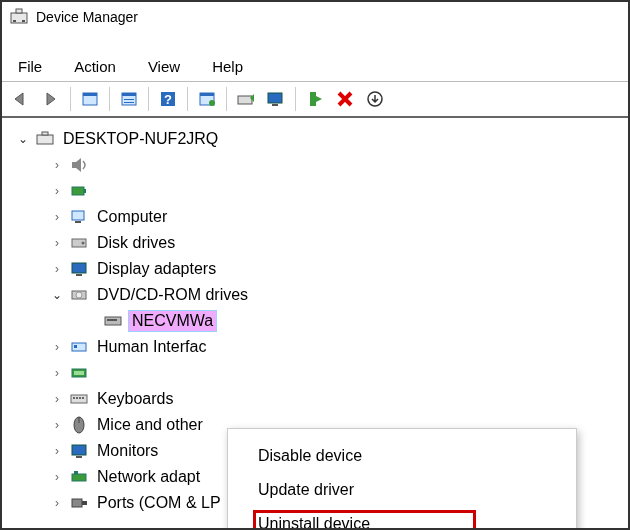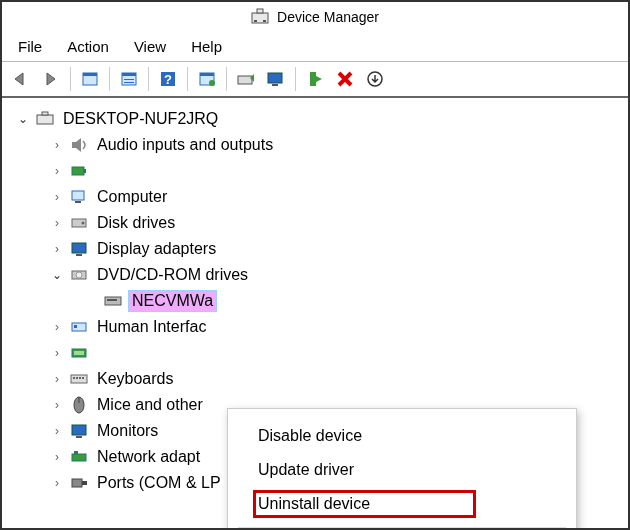--- a/index.html
+++ b/index.html
@@ -1,20 +1,20 @@
 <!DOCTYPE html>
 <html><head>
 <meta charset="utf-8">
 <style>
 *{box-sizing:border-box;margin:0;padding:0;font-family:"Segoe UI",Tahoma,sans-serif;}
 body{width:630px;height:530px;background:#fff;border:2px solid #333;overflow:hidden;}
-.titlebar{display:flex;align-items:center;padding:6px 8px;font-size:14px;justify-content:center;}
+.titlebar{display:flex;align-items:center;padding:6px 8px;font-size:14px;}
 .titlebar .dm-icon{width:18px;height:18px;margin-right:8px;display:inline-block;position:relative;}
 .titlebar .dm-icon svg{width:18px;height:18px;}
-.menubar{display:flex;gap:5px;padding:2px 6px;font-size:15px;}
+.menubar{display:flex;gap:12px;padding:2px 6px;font-size:15px;margin-top:20px;}
 .menubar .menu-item{padding:4px 10px;cursor:default;}
 .toolbar-sep{border-top:1px solid #bbb;}
 .toolbar{display:flex;align-items:center;height:36px;padding:0 4px;border-bottom:2px solid #666;}
 .toolbar-btn{width:30px;height:28px;display:flex;align-items:center;justify-content:center;cursor:default;}
 .toolbar .vsep{width:1px;height:24px;background:#ccc;margin:0 4px;}
 .tree{padding:8px 4px;position:relative;font-size:16px;}
 .tree-row{display:flex;align-items:center;height:26px;white-space:nowrap;}
 .indent-0{padding-left:10px;}
 .indent-1{padding-left:44px;}
 .indent-2{padding-left:78px;}
@@ -140,21 +140,20 @@
   </div>
 
   <div class="tree-row indent-1">
       <span class="arrow">›</span>
       <span class="node-icon">
         <svg width="18" height="16">
           <path d="M2 5 L6 5 L11 1 L11 15 L6 11 L2 11 Z" fill="#888"></path>
           <path d="M13 4 Q17 8 13 12" fill="none" stroke="#888" stroke-width="1.5"></path>
         </svg>
       </span>
-      <span class="label">Audio inputs and outputs</span>
     </div>
 
   <div class="tree-row indent-1">
       <span class="arrow">›</span>
       <span class="node-icon">
         <svg width="18" height="14">
           <rect x="2" y="3" width="12" height="8" fill="#3b9b3b" stroke="#276"></rect>
           <rect x="14" y="5" width="2" height="4" fill="#276"></rect>
         </svg>
       </span>

